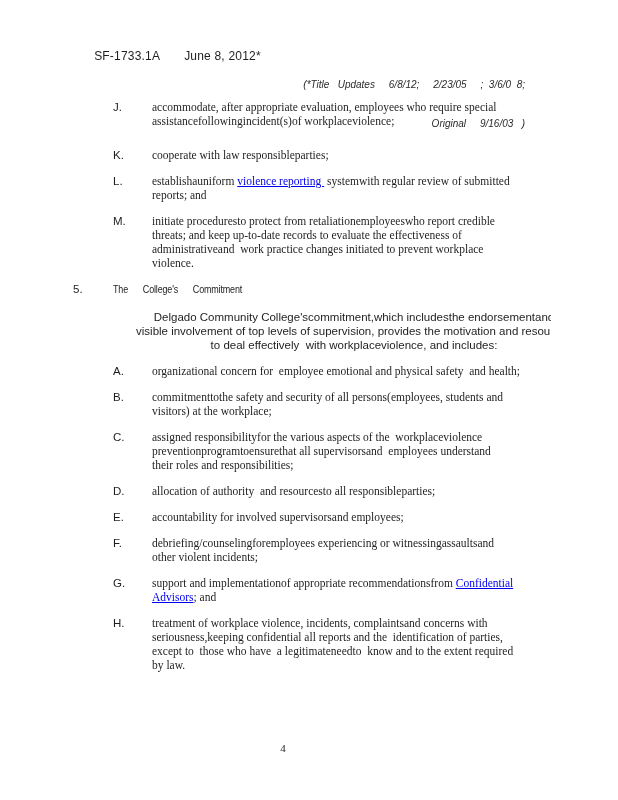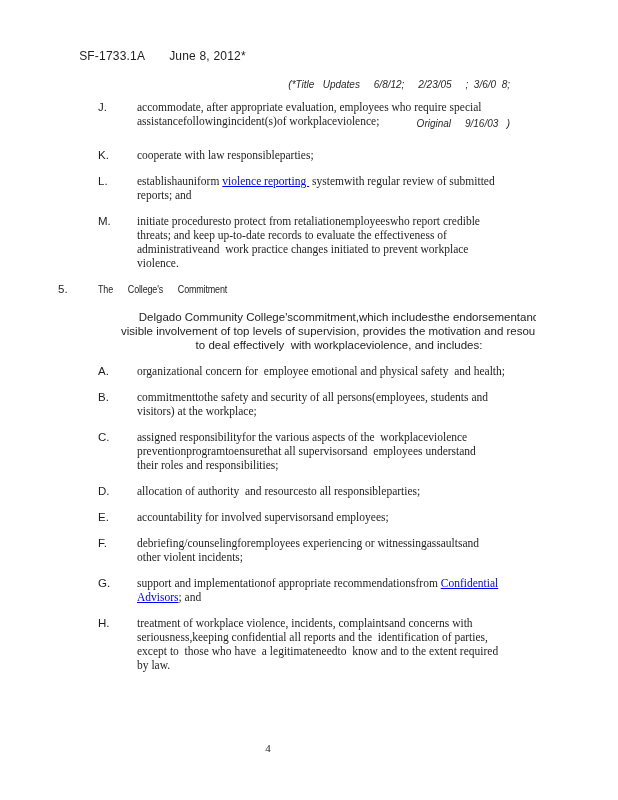--- a/index.html
+++ b/index.html
@@ -4,20 +4,21 @@
 <style>
   html, body { margin: 0; padding: 0; background: #ffffff; }
   .page {
     position: relative;
     width: 536px;
     height: 800px;
     background: #ffffff;
     font-family: "Liberation Sans", "DejaVu Sans", sans-serif;
     color: #1e1e1e;
     overflow: hidden;
+    margin-left: 15px;
   }
   .doc-header {
     position: absolute;
     top: 35px;
     left: 65px;
     font-size: 12px;
     letter-spacing: 0.2px;
     white-space: pre;
   }
   .doc-id { display: inline-block; width: 90px; }

